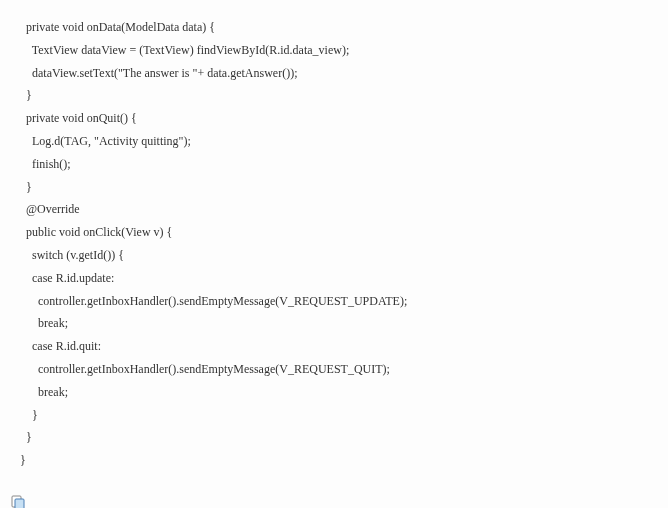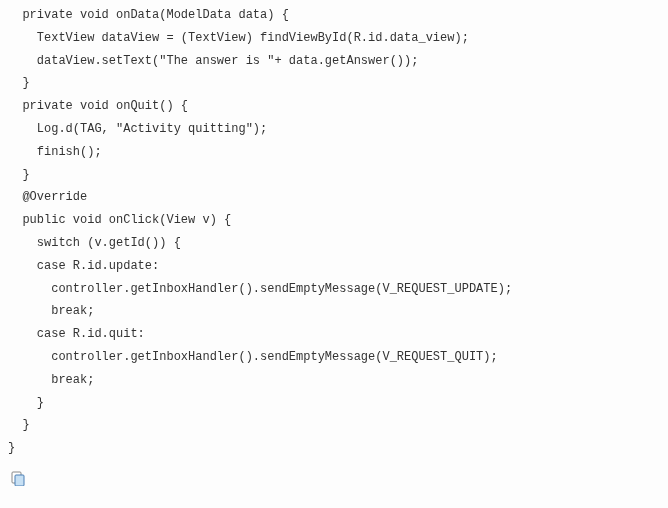--- a/index.html
+++ b/index.html
@@ -7,23 +7,23 @@
       padding: 4px 8px 8px 8px;
       font-family: "Courier New", Courier, monospace;
       font-size: 12px;
       line-height: 1.9;
       color: #333;
       background: #fdfdfd;
       width: 668px;
       box-sizing: border-box;
     }
     pre {
-      margin: 0;
+      margin: 12px;
       white-space: pre;
-      font-family: Liberation Mono, monospace;
+      font-family: Liberation Serif, serif;
     }
     .code-line {
       display: block;
     }
     .copy-icon {
       margin-top: 10px;
       margin-left: 2px;
       width: 16px;
       height: 16px;
       cursor: pointer;

